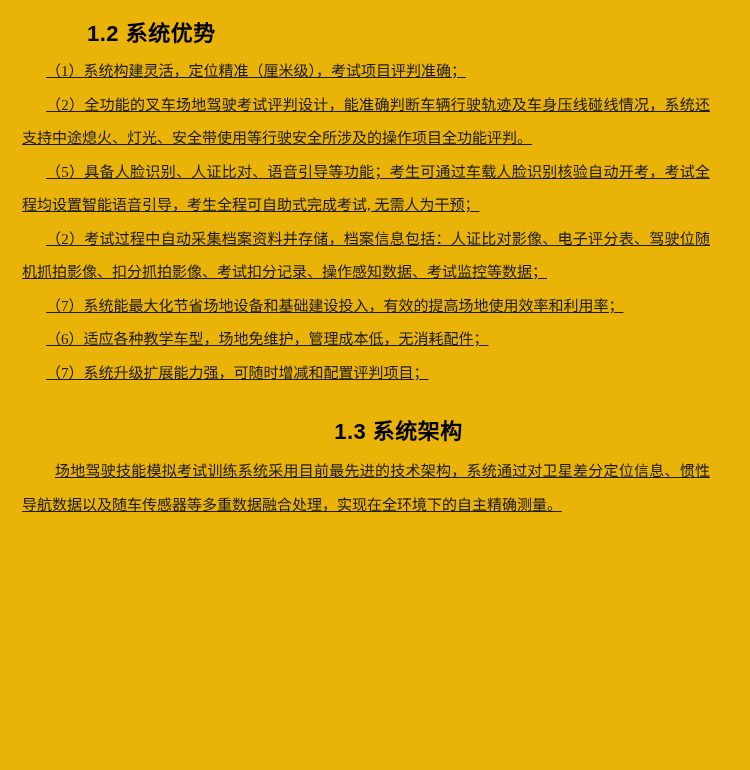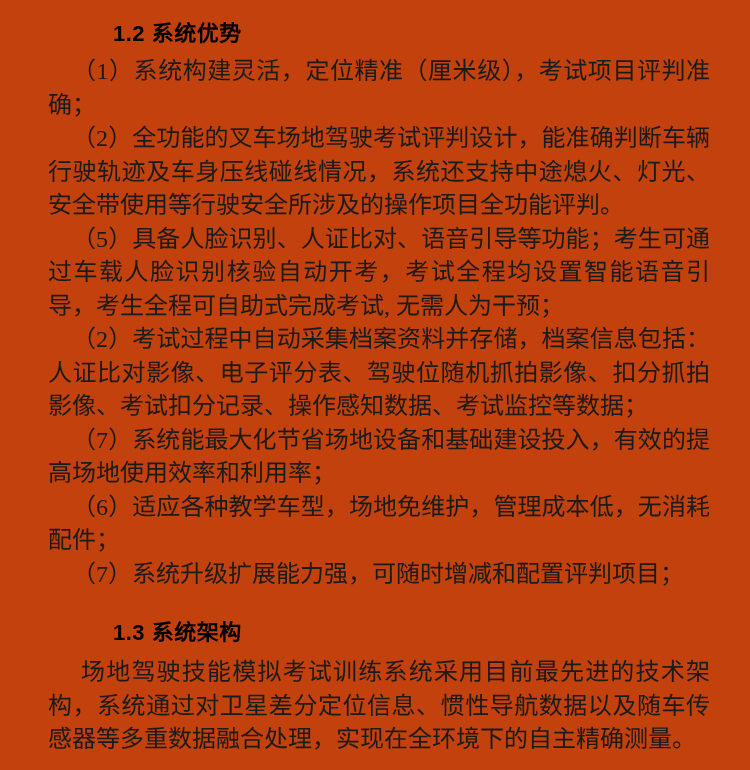--- a/index.html
+++ b/index.html
@@ -4,46 +4,48 @@
 <style>
   html, body {
     margin: 0;
     padding: 0;
     background: #ffffff;
   }
   .page {
     position: relative;
     width: 750px;
     height: 770px;
-    background: #c2410c;
+    background: #eab308;
     overflow: hidden;
     box-sizing: border-box;
-    padding: 19px 40px 0 48px;
+    padding: 19px 40px 0 22px;
     color: #1b1b1b;
   }
   .heading {
     font-family: "Liberation Sans", sans-serif;
     font-weight: bold;
     font-size: 22px;
     line-height: 30px;
     color: #000000;
     margin: 0 0 6px 65px;
     letter-spacing: 0.5px;
   }
   .heading-arch {
     margin-top: 27px;
     margin-bottom: 8px;
+    text-align: center;
   }
   .body-text {
     font-family: "Liberation Serif", "DejaVu Serif", serif;
-    font-size: 24px;
+    font-size: 15px;
     line-height: 33.5px;
     color: #1b1b1b;
     text-align: justify;
     margin: 0;
+    text-decoration: underline;
   }
   .item {
     text-indent: 24px;
   }
   .para {
     text-indent: 33px;
   }
 </style>
 </head>
 <body>

